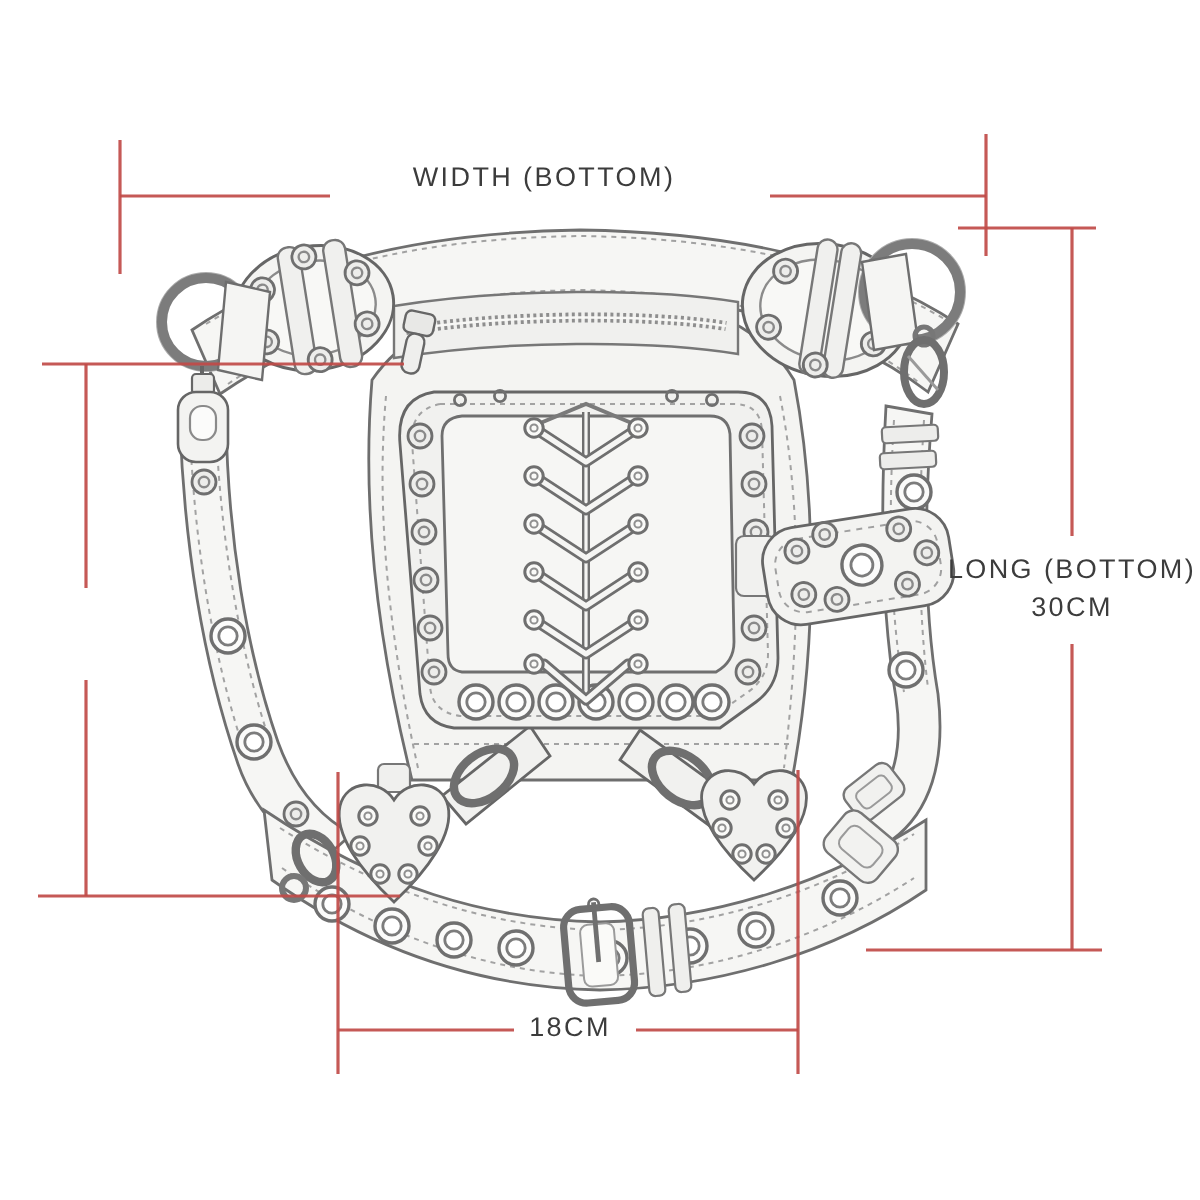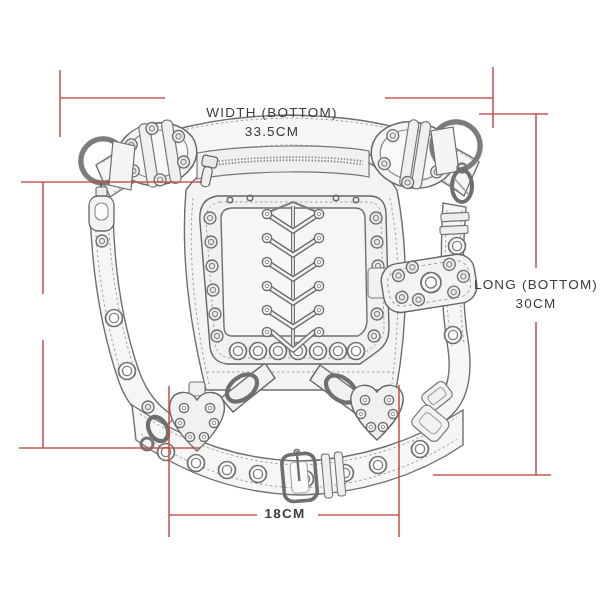--- a/index.html
+++ b/index.html
@@ -5,24 +5,24 @@
   html,body{margin:0;padding:0;background:#ffffff;}
   .canvas{
     position:relative;width:600px;height:600px;background:#ffffff;
     font-family:"Liberation Sans",sans-serif;overflow:hidden;
   }
   .sketch{position:absolute;left:0;top:0;}
   .dim{
     position:absolute;text-align:center;color:#3c3c3c;
     font-size:13.5px;line-height:19px;letter-spacing:1.2px;white-space:nowrap;
   }
-  .dim-top{left:162px;top:79px;width:220px;margin-top:24px;}
+  .dim-top{left:162px;top:79px;width:220px;}
   .dim-right{left:444px;top:275px;width:184px;}
   .dim-left{left:3px;top:302px;width:80px;}
-  .dim-bottom{left:235px;top:504px;width:100px;font-weight:bold;}
+  .dim-bottom{left:235px;top:504px;width:100px;}
 
   
   .ln{fill:none;stroke:#6f6f6f;stroke-width:1.4;}
   .fillA{fill:#f6f6f4;stroke:#6f6f6f;stroke-width:1.4;}
   .fillB{fill:#f1f1ef;stroke:#666666;stroke-width:1.4;}
   .fillC{fill:#f4f4f2;stroke:#6e6e6e;stroke-width:1.4;}
   .stitch{fill:none;stroke:#a2a2a2;stroke-width:1;stroke-dasharray:2.5 2.5;}
   .metal{fill:none;stroke:#7c7c7c;stroke-width:5;}
   .hook{fill:none;stroke:#6f6f6f;stroke-width:4.2;}
   .lace{fill:none;stroke:#6f6f6f;stroke-width:5.5;stroke-linecap:round;stroke-linejoin:round;}
@@ -302,21 +302,20 @@
 
       <line class="redline" x1="169" y1="386" x2="169" y2="537"></line>
       <line class="redline" x1="399" y1="385" x2="399" y2="537"></line>
       <line class="redline" x1="169" y1="515" x2="257" y2="515"></line>
       <line class="redline" x1="318" y1="515" x2="399" y2="515"></line>
     </g>
   </svg>
 
   <div class="dim dim-top">
     <div>WIDTH (BOTTOM)</div>
-    <div>33.5CM</div>
   </div>
 
   <div class="dim dim-right">
     <div>LONG (BOTTOM)</div>
     <div>30CM</div>
   </div>
 
 
   <div class="dim dim-bottom">
     <div>18CM</div>

